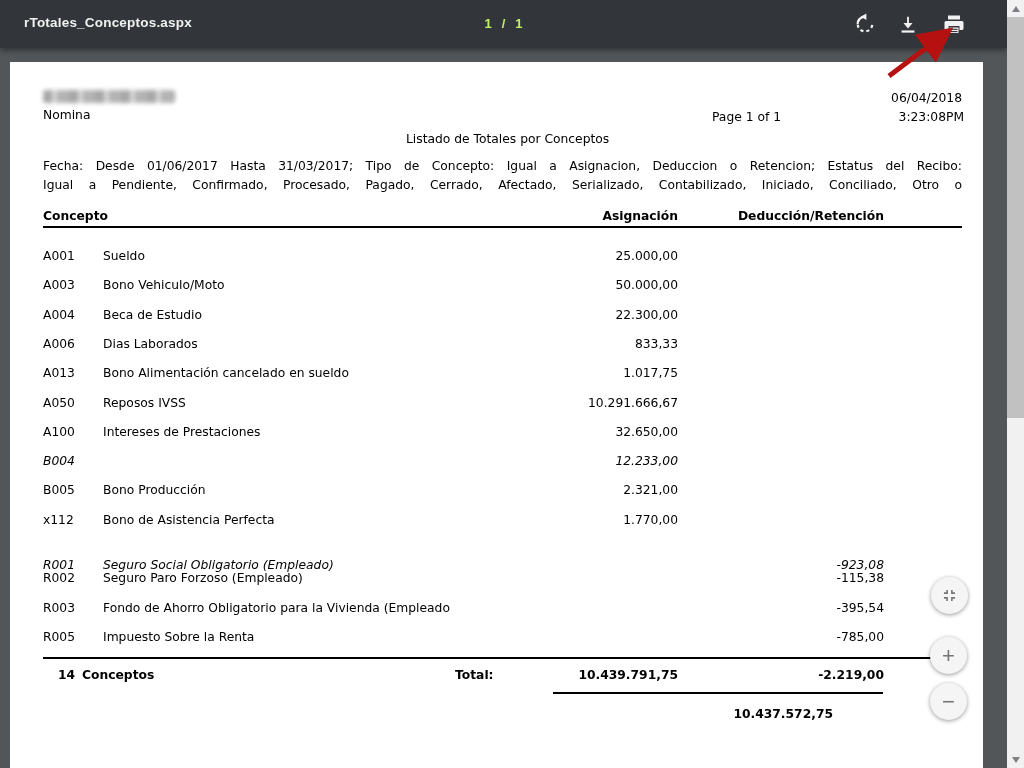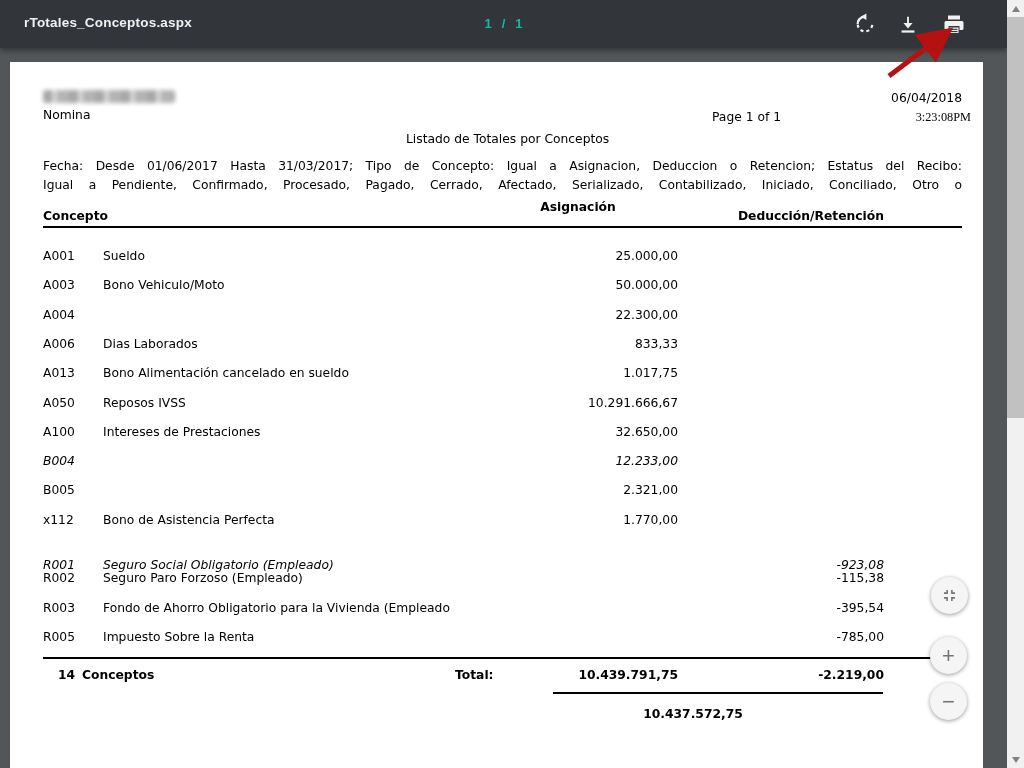--- a/index.html
+++ b/index.html
@@ -5,21 +5,21 @@
   * { margin:0; padding:0; box-sizing:border-box; }
   html,body { width:1024px; height:768px; overflow:hidden; }
   body { font-family:"Liberation Sans", sans-serif; }
   #viewport { position:relative; width:1024px; height:768px; background:#525659; overflow:hidden; }
 
   
   #toolbar { position:absolute; left:0; top:0; width:1007px; height:48px; background:#32363b;
              box-shadow:0 2px 6px rgba(0,0,0,.45); z-index:20; }
   #toolbar .filename { position:absolute; left:24px; top:15px; color:#f1f1f1; font-size:13.5px;
              font-weight:bold; letter-spacing:.2px; }
-  #pageind { position:absolute; left:0; top:16px; width:100%; text-align:center; color:#14b8a6;
+  #pageind { position:absolute; left:0; top:16px; width:100%; text-align:center; color:#bef264;
              font-size:13px; font-weight:bold; }
   #pageind span { margin:0 5px; }
   .tb-btn { position:absolute; top:10px; width:28px; height:28px; display:flex; align-items:center;
              justify-content:center; cursor:pointer; border-radius:50%; }
   .tb-btn svg { display:block; }
 
   
   #scrollbar { position:absolute; right:0; top:0; width:17px; height:768px; background:#f1f1f1; z-index:30; }
   .sb-btn { position:absolute; left:0; width:17px; height:17px; display:flex; align-items:center; justify-content:center; }
   .sb-up { top:0; } .sb-down { bottom:0; }
@@ -65,48 +65,49 @@
 </head>
 <body>
 
 <div id="viewport">
 
   <div id="page">
     <div class="redacted"></div>
     <div class="abs" style="left:33px; top:46px;">Nomina</div>
 
     <div class="abs right-al" style="right:21px; top:29px; width:120px;">06/04/2018</div>
-    <div class="abs right-al" style="right:12px; top:48px; width:120px;font-family:Liberation Serif, serif;">3:23:08PM</div>
+    <div class="abs right-al" style="right:19px; top:48px; width:120px;">3:23:08PM</div>
     <div class="abs" style="left:702px; top:48px;text-align:right;">Page 1 of 1</div>
 
     <div class="abs" style="left:396px; top:70px;">Listado de Totales por Conceptos</div>
 
     <div class="jline" style="top:97px;">Fecha: Desde 01/06/2017 Hasta 31/03/2017; Tipo de Concepto: Igual a Asignacion, Deduccion o Retencion; Estatus del Recibo:</div>
     <div class="jline" style="top:116px;">Igual a Pendiente, Confirmado, Procesado, Pagado, Cerrado, Afectado, Serializado, Contabilizado, Iniciado, Conciliado, Otro o</div>
 
     <div class="abs bold" style="left:33px; top:147px;">Concepto</div>
-    <div class="abs bold num asig" style="top:138px;text-align:center;">Asignación</div>
+    <div class="abs bold num asig" style="top:147px;">Asignación</div>
     <div class="abs bold num ded" style="top:147px;">Deducción/Retención</div>
     <div class="hline" style="left:33px; top:164px; width:919px; height:2px;"></div>
 
     <div id="rows">
         <div class="row" style="top: 187px;">
           <span class="code">A001</span>
           <span class="desc">Sueldo</span>
           <span class="num asig">25.000,00</span>
           <span class="num ded"></span>
         </div>
         <div class="row" style="top: 216.3px;">
           <span class="code">A003</span>
           <span class="desc">Bono Vehiculo/Moto</span>
           <span class="num asig">50.000,00</span>
           <span class="num ded"></span>
         </div>
         <div class="row" style="top: 245.6px;">
           <span class="code">A004</span>
+          <span class="desc">Beca de Estudio</span>
           <span class="num asig">22.300,00</span>
           <span class="num ded"></span>
         </div>
         <div class="row" style="top: 274.9px;">
           <span class="code">A006</span>
           <span class="desc">Dias Laborados</span>
           <span class="num asig">833,33</span>
           <span class="num ded"></span>
         </div>
         <div class="row" style="top: 304.2px;">
@@ -127,20 +128,21 @@
           <span class="num asig">32.650,00</span>
           <span class="num ded"></span>
         </div>
         <div class="row" style="top: 392.1px; font-style: italic;">
           <span class="code">B004</span>
           <span class="num asig">12.233,00</span>
           <span class="num ded"></span>
         </div>
         <div class="row" style="top: 421.4px;">
           <span class="code">B005</span>
+          <span class="desc">Bono Producción</span>
           <span class="num asig">2.321,00</span>
           <span class="num ded"></span>
         </div>
         <div class="row" style="top: 450.7px;">
           <span class="code">x112</span>
           <span class="desc">Bono de Asistencia Perfecta</span>
           <span class="num asig">1.770,00</span>
           <span class="num ded"></span>
         </div>
         <div class="row" style="top: 496px; font-style: italic;">
@@ -169,21 +171,21 @@
         </div>
       </div>
 
     <div class="hline" style="left:33px; top:595px; width:919px; height:2px;"></div>
     <div class="abs bold" style="left:48px; top:606px;">14</div>
     <div class="abs bold" style="left:72px; top:606px;">Conceptos</div>
     <div class="abs bold" style="left:445px; top:606px;">Total:</div>
     <div class="abs bold num asig" style="top:606px;">10.439.791,75</div>
     <div class="abs bold num ded" style="top:606px;">-2.219,00</div>
     <div class="hline" style="left:543px; top:630px; width:330px; height:2px;"></div>
-    <div class="abs bold" style="left:543px; top:645px; width:280px; text-align:center;">10.437.572,75</div>
+    <div class="abs bold" style="left:543px; top:645px; width:280px; text-align:right;">10.437.572,75</div>
   </div>
 
   <div id="toolbar">
     <span class="filename">rTotales_Conceptos.aspx</span>
     <div id="pageind">
       <span>1</span><span>/</span><span>1</span>
     </div>
 
     <div class="tb-btn" style="left:851px;">
       <svg width="22" height="22" viewBox="0 0 24 24">

